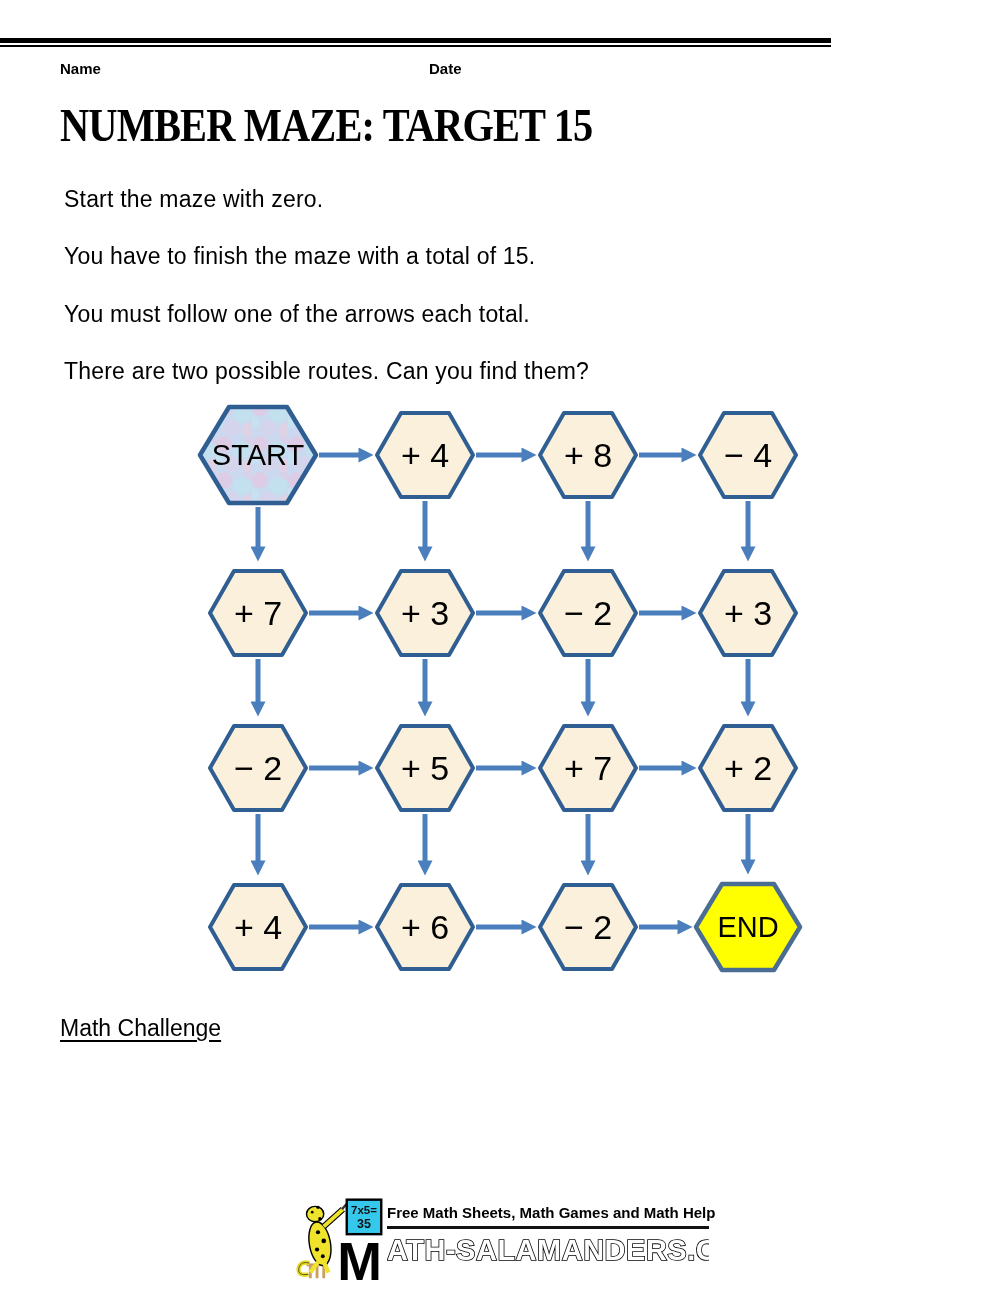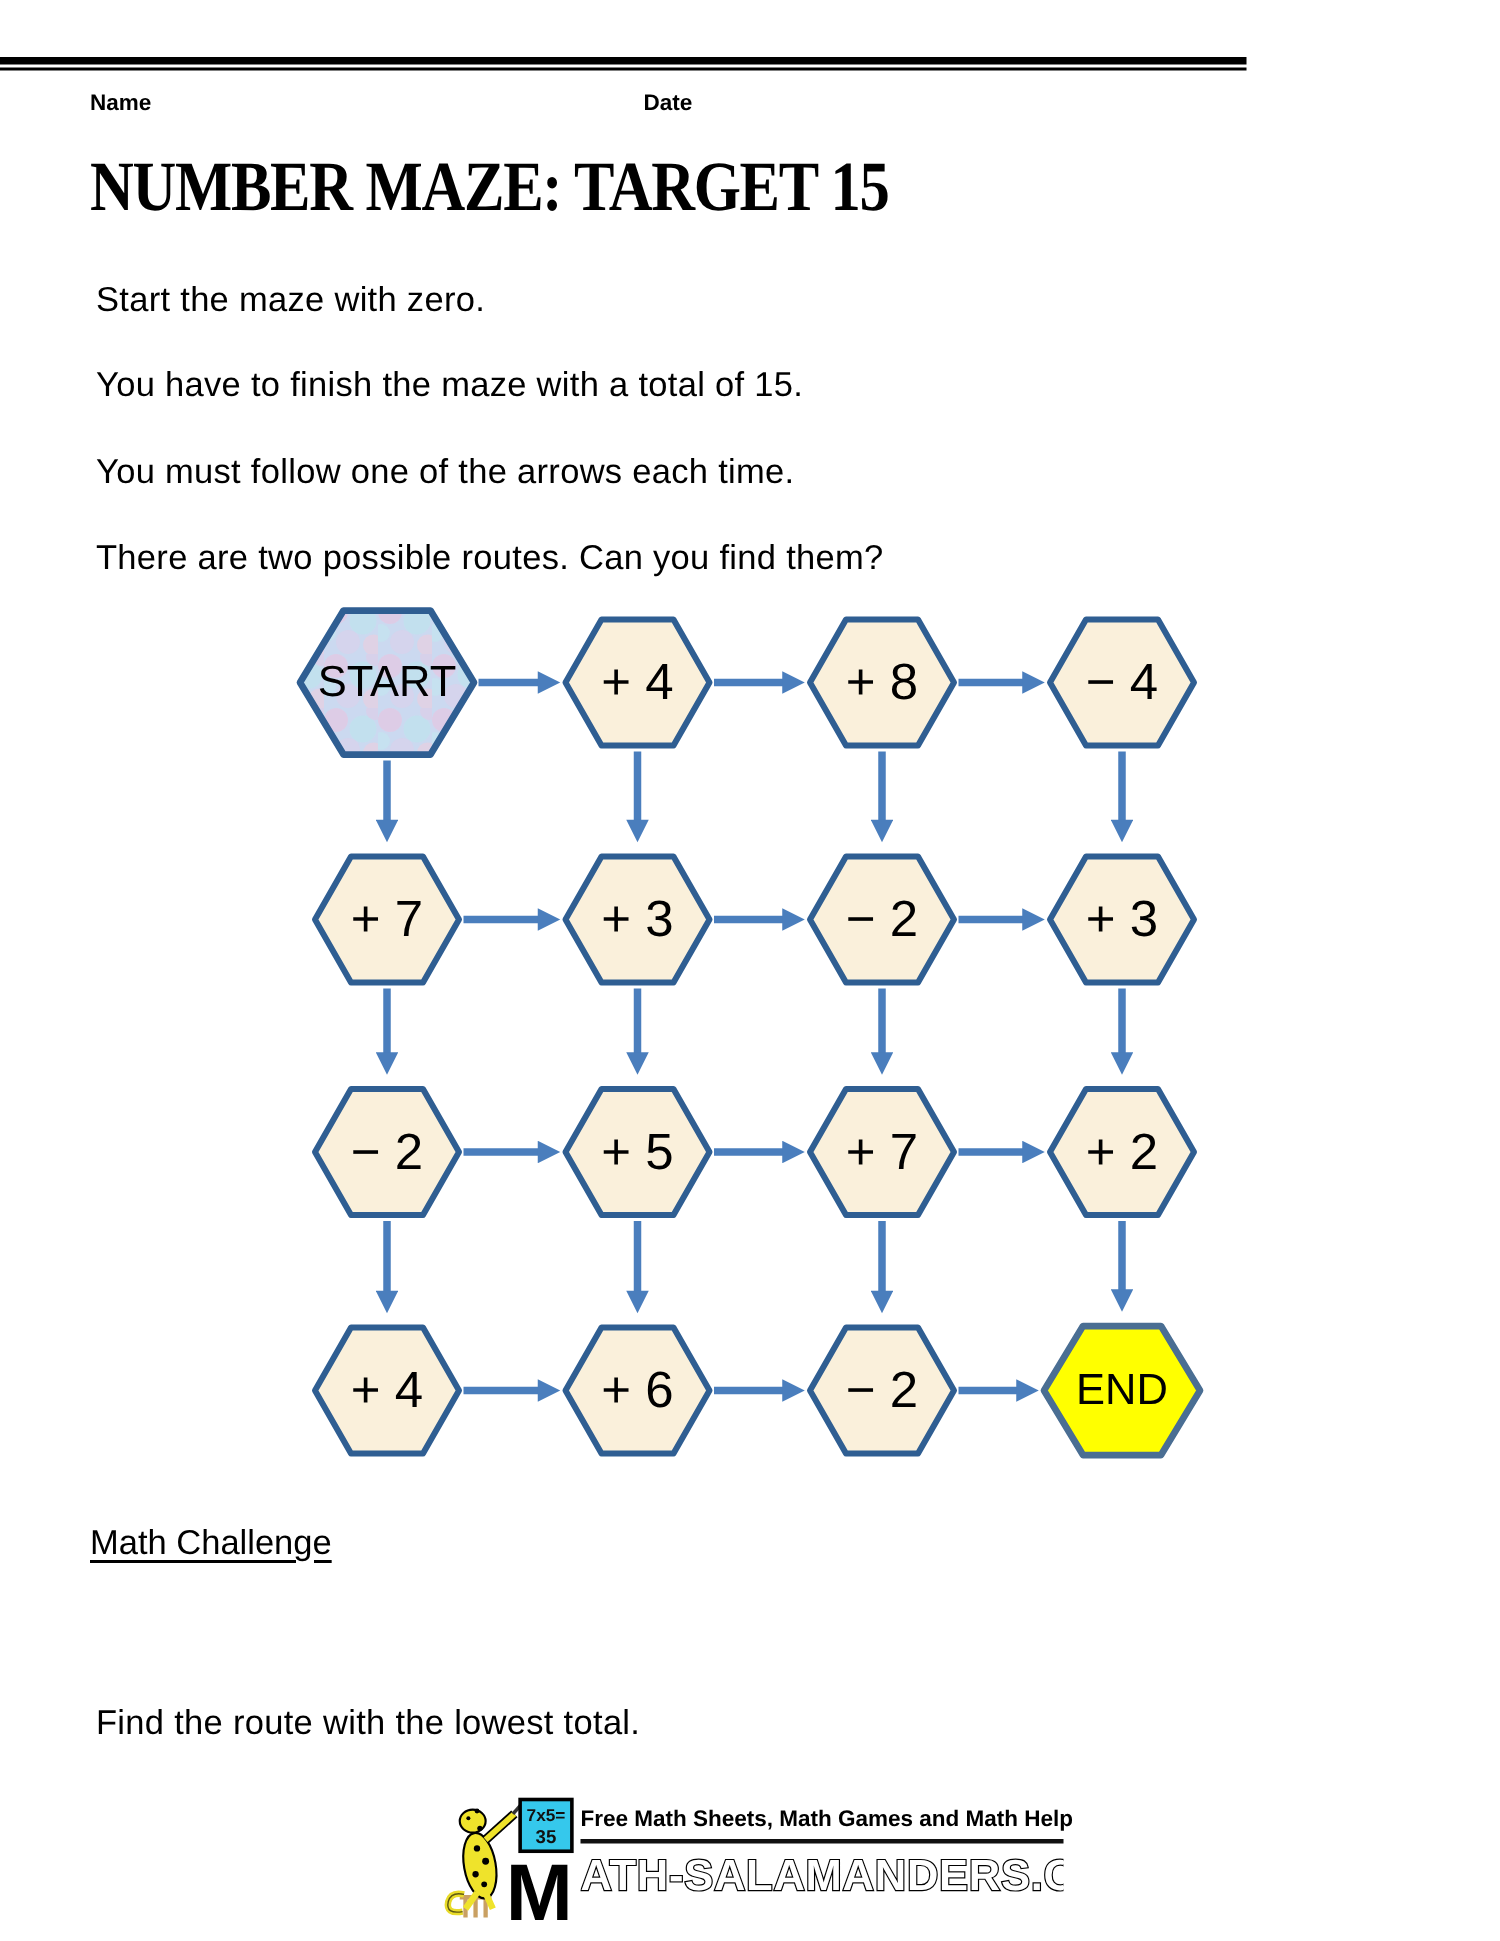--- a/index.html
+++ b/index.html
@@ -109,21 +109,21 @@
       <text x="66" y="34" text-anchor="middle" font-family="'Liberation Serif', serif" font-weight="700" font-size="26" fill="#000">2</text>
 
       <text x="44" y="79" font-family="'Liberation Sans', sans-serif" font-weight="900" font-size="48" fill="#000">M</text>
     </svg>
   </div>
 
   <h1 class="page-title">NUMBER MAZE: TARGET 15</h1>
 
   <p class="instruction ins-0">Start the maze with zero.</p>
   <p class="instruction ins-1">You have to finish the maze with a total of 15.</p>
-  <p class="instruction ins-2">You must follow one of the arrows each time.</p>
+  <p class="instruction ins-2">You must follow one of the arrows each total.</p>
   <p class="instruction ins-3">There are two possible routes. Can you find them?</p>
 
   <div class="maze-wrap">
     <svg id="maze-svg" width="660" height="580" viewBox="0 0 660 580">
       <defs>
         <marker id="ah" viewBox="0 0 10 10" refX="1" refY="5" markerUnits="userSpaceOnUse" markerWidth="16" markerHeight="15" orient="auto">
           <path id="arrowhead-path" d="M0,0 L10,5 L0,10 z" fill="#4A7EBD"></path>
         </marker>
         <pattern id="startTex" width="36" height="36" patternUnits="userSpaceOnUse">
           <rect width="36" height="36" fill="#CBD9F0"></rect>
@@ -188,21 +188,20 @@
         <polygon points="197,527 221,485 269,485 293,527 269,569 221,569" fill="#FAF0DB" stroke="#2F5E92" stroke-width="4" stroke-linejoin="round"></polygon>
         <text x="245" y="527" text-anchor="middle" dominant-baseline="central" font-family="'Liberation Sans', sans-serif" font-size="34" fill="#000">+ 6</text>
         <polygon points="360,527 384,485 432,485 456,527 432,569 384,569" fill="#FAF0DB" stroke="#2F5E92" stroke-width="4" stroke-linejoin="round"></polygon>
         <text x="408" y="527" text-anchor="middle" dominant-baseline="central" font-family="'Liberation Sans', sans-serif" font-size="34" fill="#000">− 2</text>
         <polygon points="516,527 542,484 594,484 620,527 594,570 542,570" fill="#FFFF00" stroke="#4A6E93" stroke-width="4.5" stroke-linejoin="round"></polygon>
         <text x="568" y="527" text-anchor="middle" dominant-baseline="central" font-family="'Liberation Sans', sans-serif" font-size="29" fill="#000">END</text>
       </svg>
   </div>
 
   <h2 class="extra-heading">Math Challenge</h2>
-  <p class="instruction extra-1">Find the route with the lowest total.</p>
 
   <div class="footer">
     <div class="footer-art">
       <svg width="100" height="92" viewBox="0 0 104 96">
 
         <g stroke="#C9A063" stroke-width="3">
           <line x1="20" y1="76" x2="20" y2="90"></line>
             <line x1="27" y1="76" x2="27" y2="90"></line>
           <line x1="34" y1="76" x2="34" y2="90"></line>
             <line x1="16" y1="76" x2="38" y2="76"></line>

